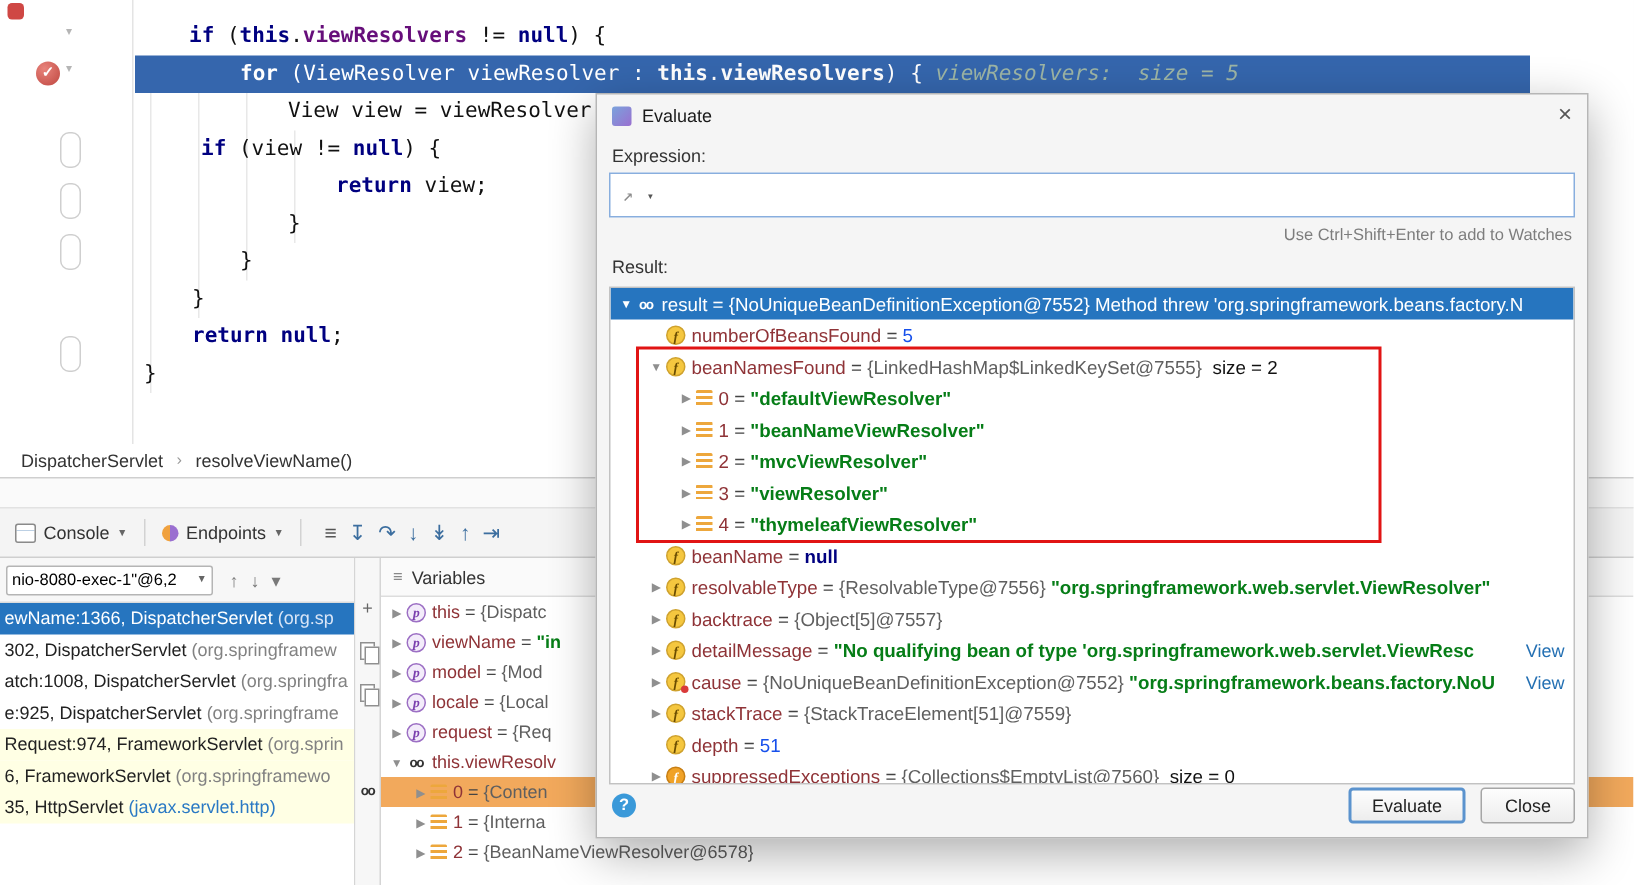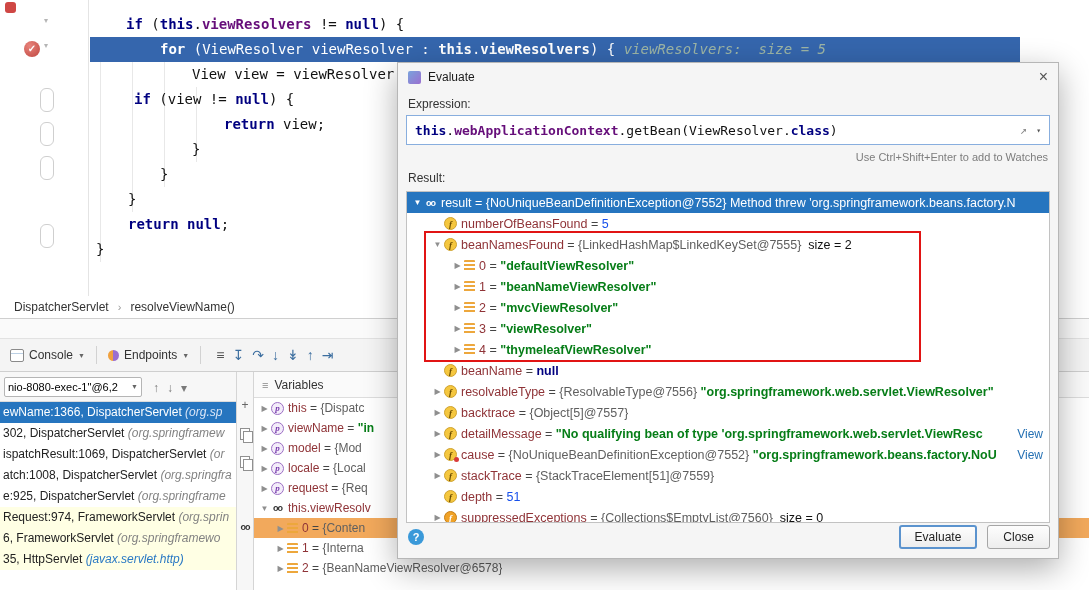--- a/index.html
+++ b/index.html
@@ -49,21 +49,21 @@
   #bottom{position:absolute;top:372px;left:0;width:1089px;height:218px;background:#fff}
   #frames{position:absolute;left:0;top:0;width:236px;height:218px;border-right:1px solid #d5d5d5;overflow:hidden;background:#fff}
   .frames-ctl{height:30px;background:#f7f7f7;border-bottom:1px solid #dcdcdc;display:flex;align-items:center;
     padding:0 4px;gap:7px;box-sizing:border-box}
   .thread-combo{width:138px;height:20px;background:#fff;border:1px solid #b5b5b5;border-radius:2px;
     display:flex;align-items:center;font-size:11px;padding:0 3px;overflow:hidden;white-space:nowrap;box-sizing:border-box}
   .thread-combo .car{margin-left:auto;font-size:7px;color:#666}
   .fnav{font-size:12px;color:#7a7a7a}
   #frames-list .frow{height:21px;line-height:21px;font-size:12px;white-space:nowrap;overflow:hidden;padding-left:3px}
   .frow .fmain{color:#222}
-  .frow .fparen{color:#828282;font-style:italic}
+  .frow .fparen{color:#828282;}
   .frow .fparen.blue{color:#2a79c4}
   .frow.sel{background:#2675bf}
   .frow.sel .fmain{color:#fff}
   .frow.sel .fparen{color:#d9e5f6}
   .frow.lib{background:#ffffe4}
   #strip{position:absolute;left:237px;top:0;width:16px;height:218px;background:#f7f7f7;border-right:1px solid #d5d5d5}
   .strip-btn{position:absolute;left:0;width:16px;text-align:center;color:#666;font-size:12px;cursor:default}
   .strip-btn:nth-child(1){top:26px}
   .strip-btn:nth-child(2){top:54px}
   .strip-btn:nth-child(3){top:82px}
@@ -177,21 +177,20 @@
     <div class="frames-ctl">
       <span class="thread-combo">
         <span>nio-8080-exec-1"@6,2</span>
         <span class="car">▼</span>
       </span>
       <span id="frames-nav"><span class="fnav" style="margin: 0px 4px;">↑</span><span class="fnav" style="margin: 0px 4px;">↓</span><span class="fnav" style="margin: 0px 4px;">▾</span></span>
     </div>
     <div id="frames-list">
         <div class="frow sel"><span class="fmain">ewName:1366, DispatcherServlet </span><span class="fparen">(org.sp</span></div>
         <div class="frow"><span class="fmain">302, DispatcherServlet </span><span class="fparen">(org.springframew</span></div>
-        <div class="frow"><span class="fmain">ispatchResult:1069, DispatcherServlet </span><span class="fparen">(or</span></div>
         <div class="frow"><span class="fmain">atch:1008, DispatcherServlet </span><span class="fparen">(org.springfra</span></div>
         <div class="frow"><span class="fmain">e:925, DispatcherServlet </span><span class="fparen">(org.springframe</span></div>
         <div class="frow lib"><span class="fmain">Request:974, FrameworkServlet </span><span class="fparen">(org.sprin</span></div>
         <div class="frow lib"><span class="fmain">6, FrameworkServlet </span><span class="fparen">(org.springframewo</span></div>
         <div class="frow lib"><span class="fmain">35, HttpServlet </span><span class="fparen blue">(javax.servlet.http)</span></div>
       </div>
   </div>
 
   <div id="strip">
     <span id="strip-icons"><div class="strip-btn">+</div><div class="strip-btn">
@@ -221,21 +220,20 @@
 </div>
 
 <div id="dialog">
   <div class="dlg-title">
     <span class="dlg-ico"></span>
     <span>Evaluate</span>
     <span class="dlg-close">×</span>
   </div>
   <div class="dlg-label lbl-expr">Expression:</div>
   <div class="expr">
-    <span id="expr-text" class="grow"><span class="tk-k">this</span><span class="tk-t">.</span><span class="tk-f">webApplicationContext</span><span class="tk-t">.getBean(ViewResolver.</span><span class="tk-k">class</span><span class="tk-t">)</span></span>
     <span class="expr-expand">↗</span>
     <span class="expr-caret">▾</span>
   </div>
   <div class="hint">Use Ctrl+Shift+Enter to add to Watches</div>
   <div class="dlg-label lbl-result">Result:</div>
   <div id="result-tree">
       <div class="trow sel" style="padding-left: 4px;"><span class="chev">▼</span><span class="ico ico-watch">oo</span><span class="tk-wrap"><span class="tk-nm">result</span><span class="tk-eq"> = </span><span class="tk-r">{NoUniqueBeanDefinitionException@7552}</span><span class="tk-t"> Method threw 'org.springframework.beans.factory.N</span></span></div>
       <div class="trow" style="padding-left: 24px;"><span class="chev"></span><span class="ico ico-field">f</span><span class="tk-wrap"><span class="tk-nm">numberOfBeansFound</span><span class="tk-eq"> = </span><span class="tk-n">5</span></span></div>
       <div class="trow" style="padding-left: 24px;"><span class="chev">▼</span><span class="ico ico-field">f</span><span class="tk-wrap"><span class="tk-nm">beanNamesFound</span><span class="tk-eq"> = </span><span class="tk-r">{LinkedHashMap$LinkedKeySet@7555}</span><span class="tk-t">  size = 2</span></span></div>
       <div class="trow" style="padding-left: 44px;"><span class="chev">▶</span><span class="ico ico-elem"></span><span class="tk-wrap"><span class="tk-nm">0</span><span class="tk-eq"> = </span><span class="tk-s">"defaultViewResolver"</span></span></div>

